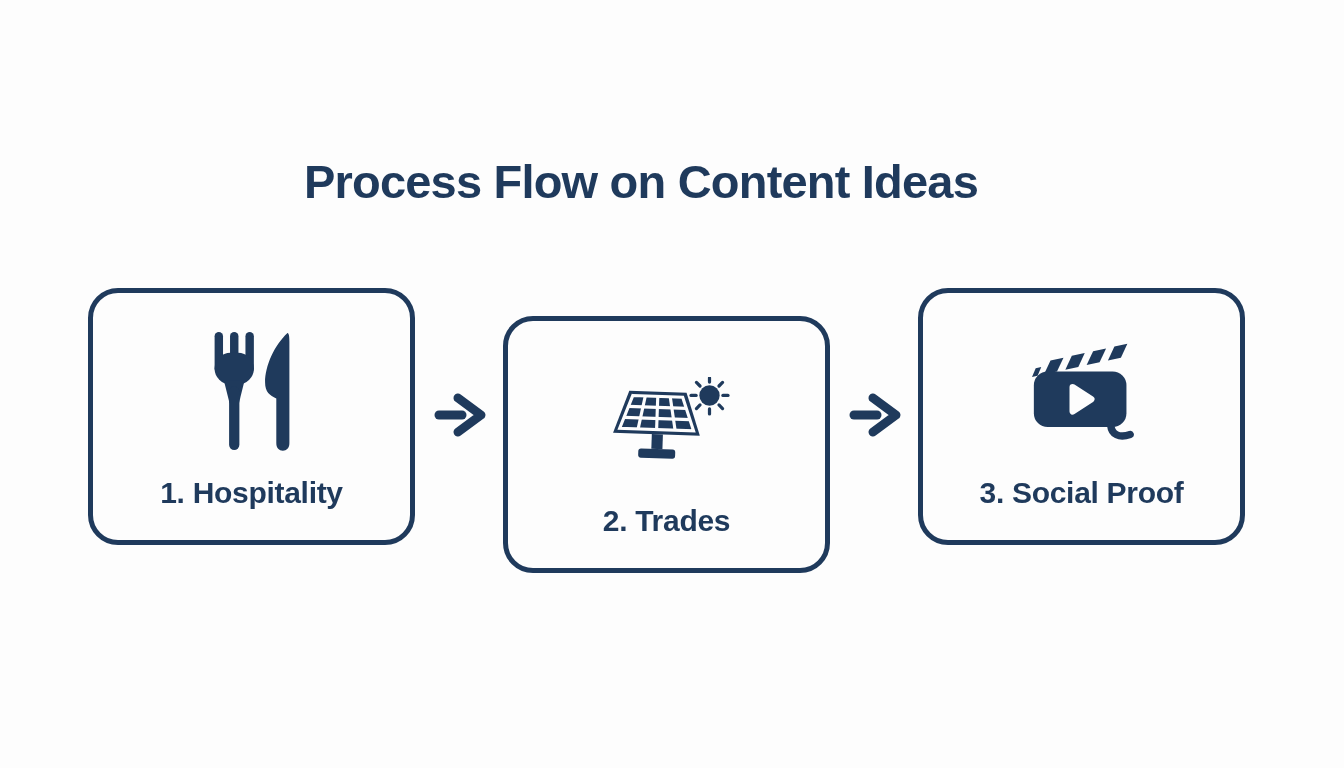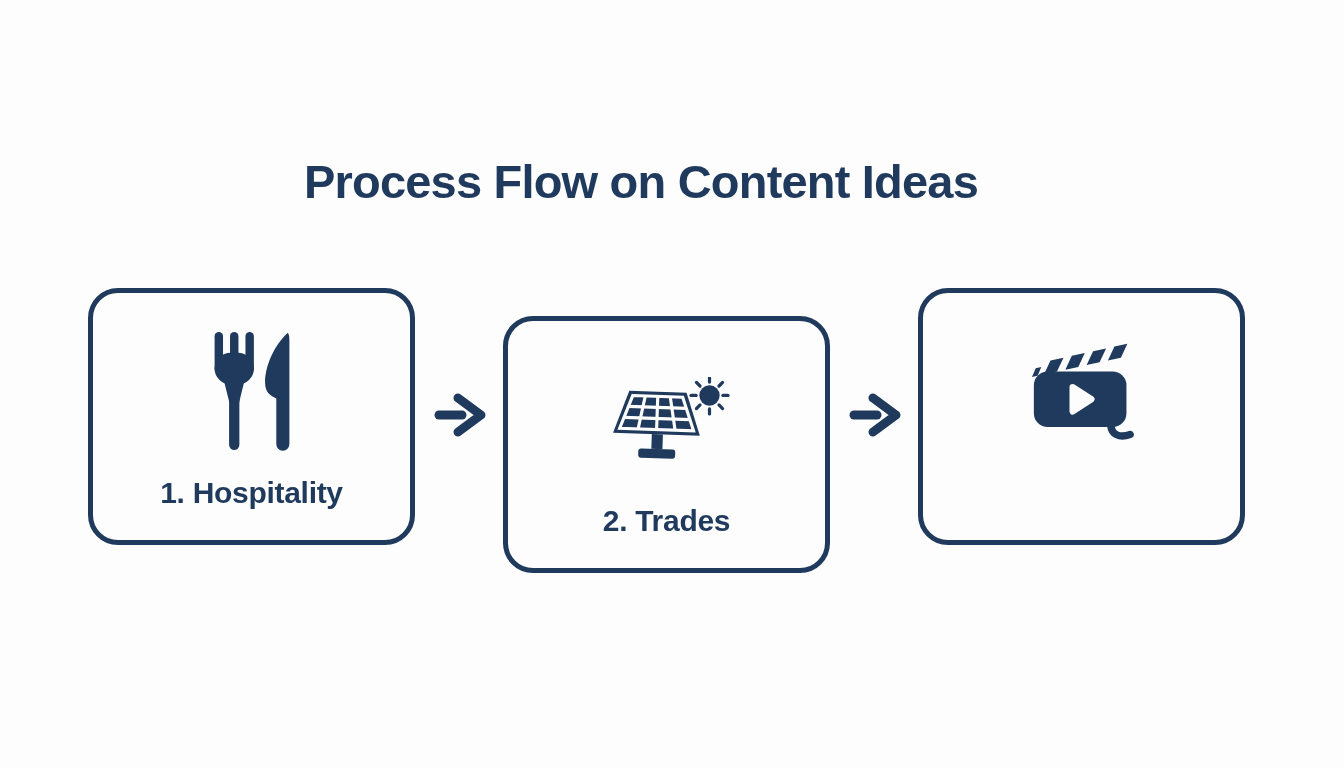--- a/index.html
+++ b/index.html
@@ -165,15 +165,16 @@
           <polygon points="84,21 98,18 105,3 91,6"></polygon>
 
           <rect x="4" y="33" width="100" height="60" rx="15"></rect>
         </g>
 
         <polygon points="46,50 66,63 46,76" fill="#fdfdfd" stroke="#fdfdfd" stroke-width="7" stroke-linejoin="round"></polygon>
 
         <path d="M87 91 C88 101 96 105 108 101" fill="none" class="stroke-navy" stroke-width="8" stroke-linecap="round"></path>
       </svg>
     </div>
+    <div class="step-label">3. Social Proof</div>
   </section>
 
 </div>
 
 </body></html>

